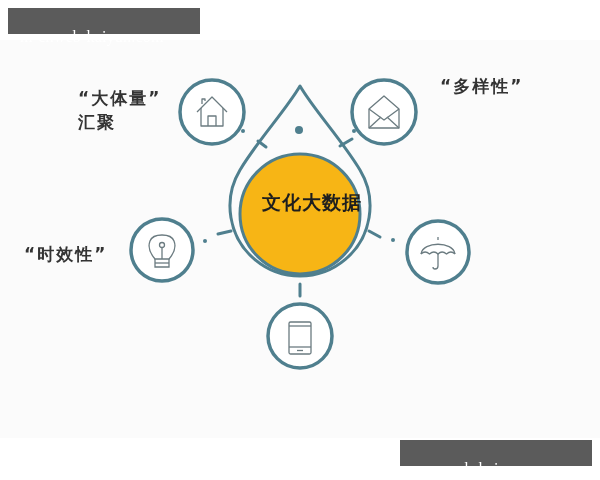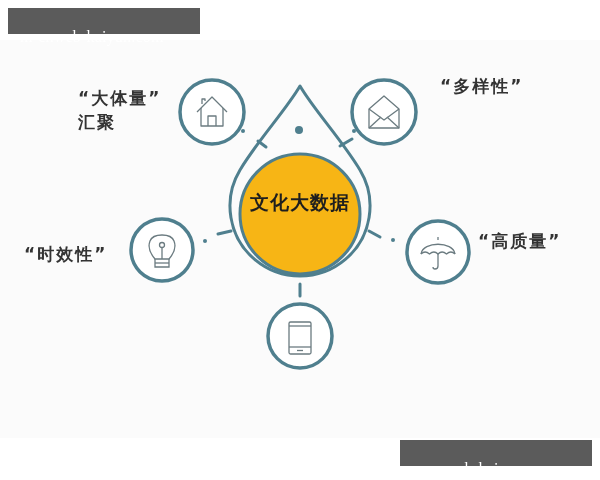--- a/index.html
+++ b/index.html
@@ -21,21 +21,21 @@
     }
     .wm-top { left: 8px; top: 8px; width: 192px; }
     .wm-bottom { left: 400px; top: 440px; width: 192px; }
     .label {
       position: absolute; text-align: left; color: #333333;
       font-size: 17px; font-weight: bold; line-height: 24px; letter-spacing: 2px;
       white-space: nowrap;
     }
     .label span { display: block; }
     .center-title {
-      position: absolute; left: 238px; top: 190px; width: 124px; text-align: center;
+      position: absolute; left: 238px; top: 190px; width: 124px; text-align: right;
       color: #1e1e1e; font-size: 19px; font-weight: bold; line-height: 25px; letter-spacing: 1px;
     }
     .center-title span { display: block; }
   </style>
 </head>
 <body>
 
 <div class="canvas-bg"></div>
 
 <svg class="diagram" width="600" height="480" viewBox="0 0 600 480">
@@ -120,17 +120,16 @@
 
 <div class="label" style="left:440px; top:74px; width:104px;">
   <span>“多样性”</span>
 </div>
 
 <div class="label" style="left:24px; top:229px; width:100px;margin-top:13px;">
   <span>“时效性”</span>
 </div>
 
 <div class="label" style="left:478px; top:229px; width:104px;">
-  <span>“高质量”</span>
 </div>
 
 <div class="label" style="left:250px; top:379px; width:100px;">
 </div>
 
 </body></html>

